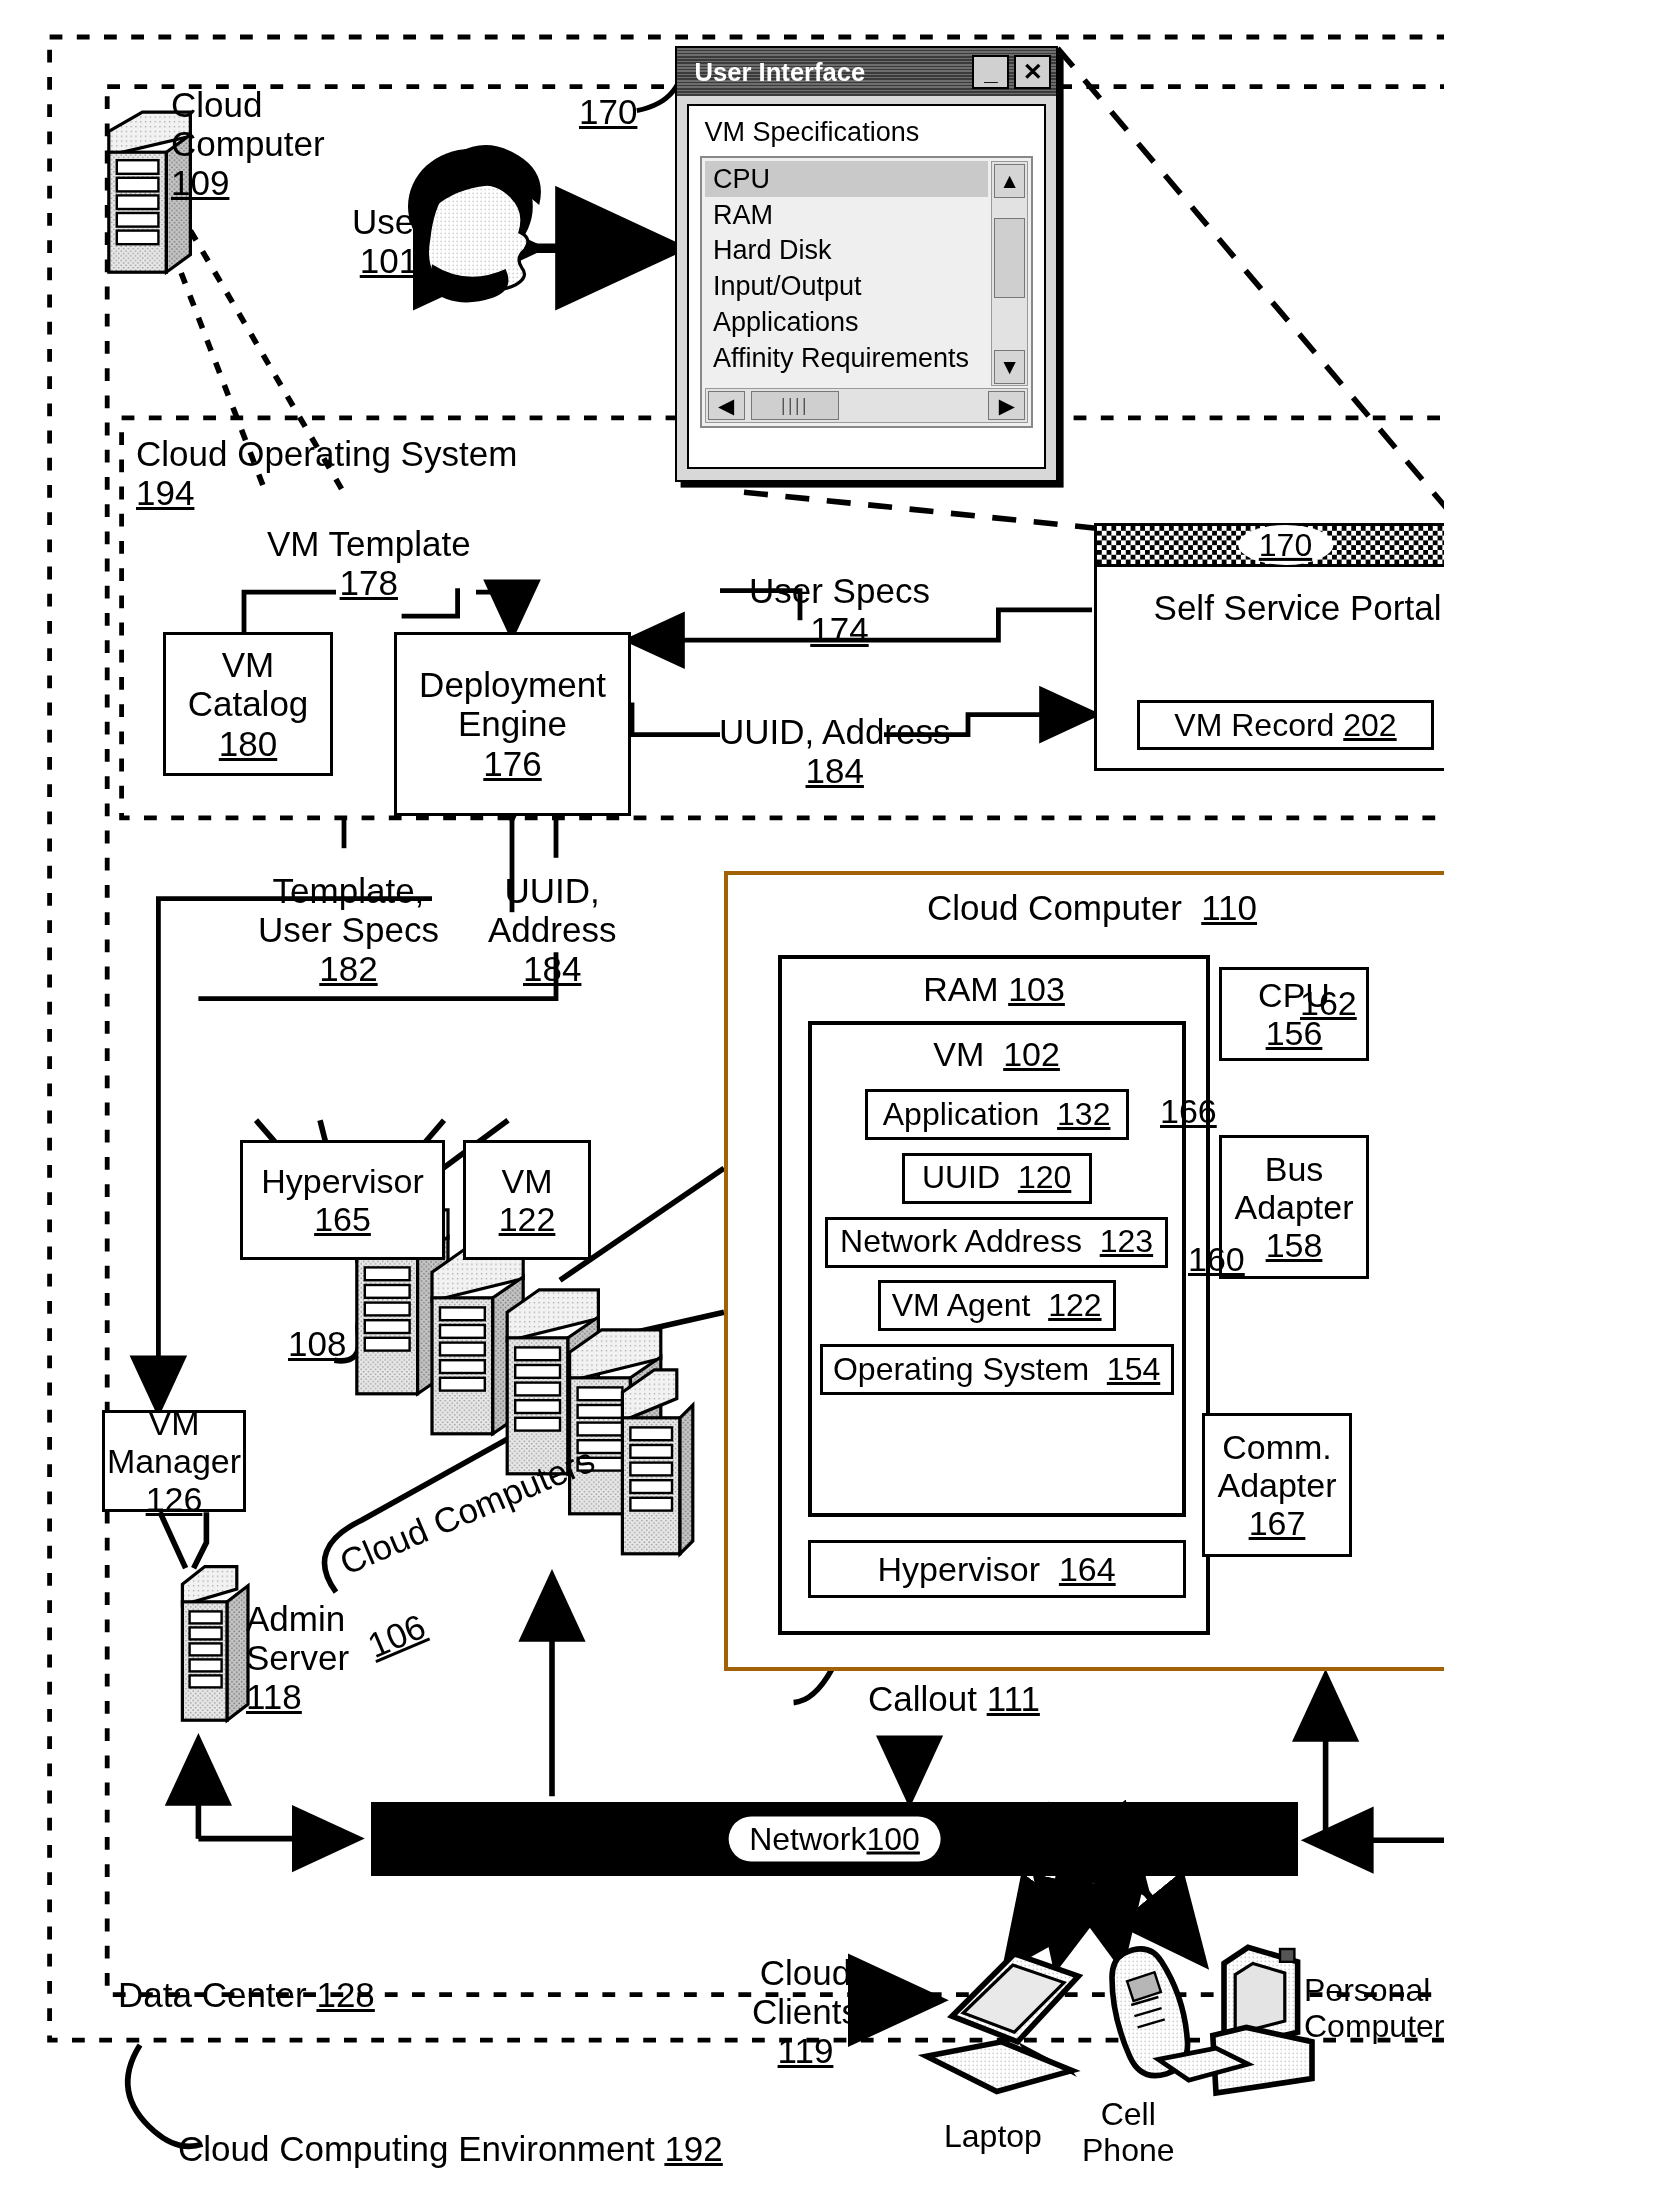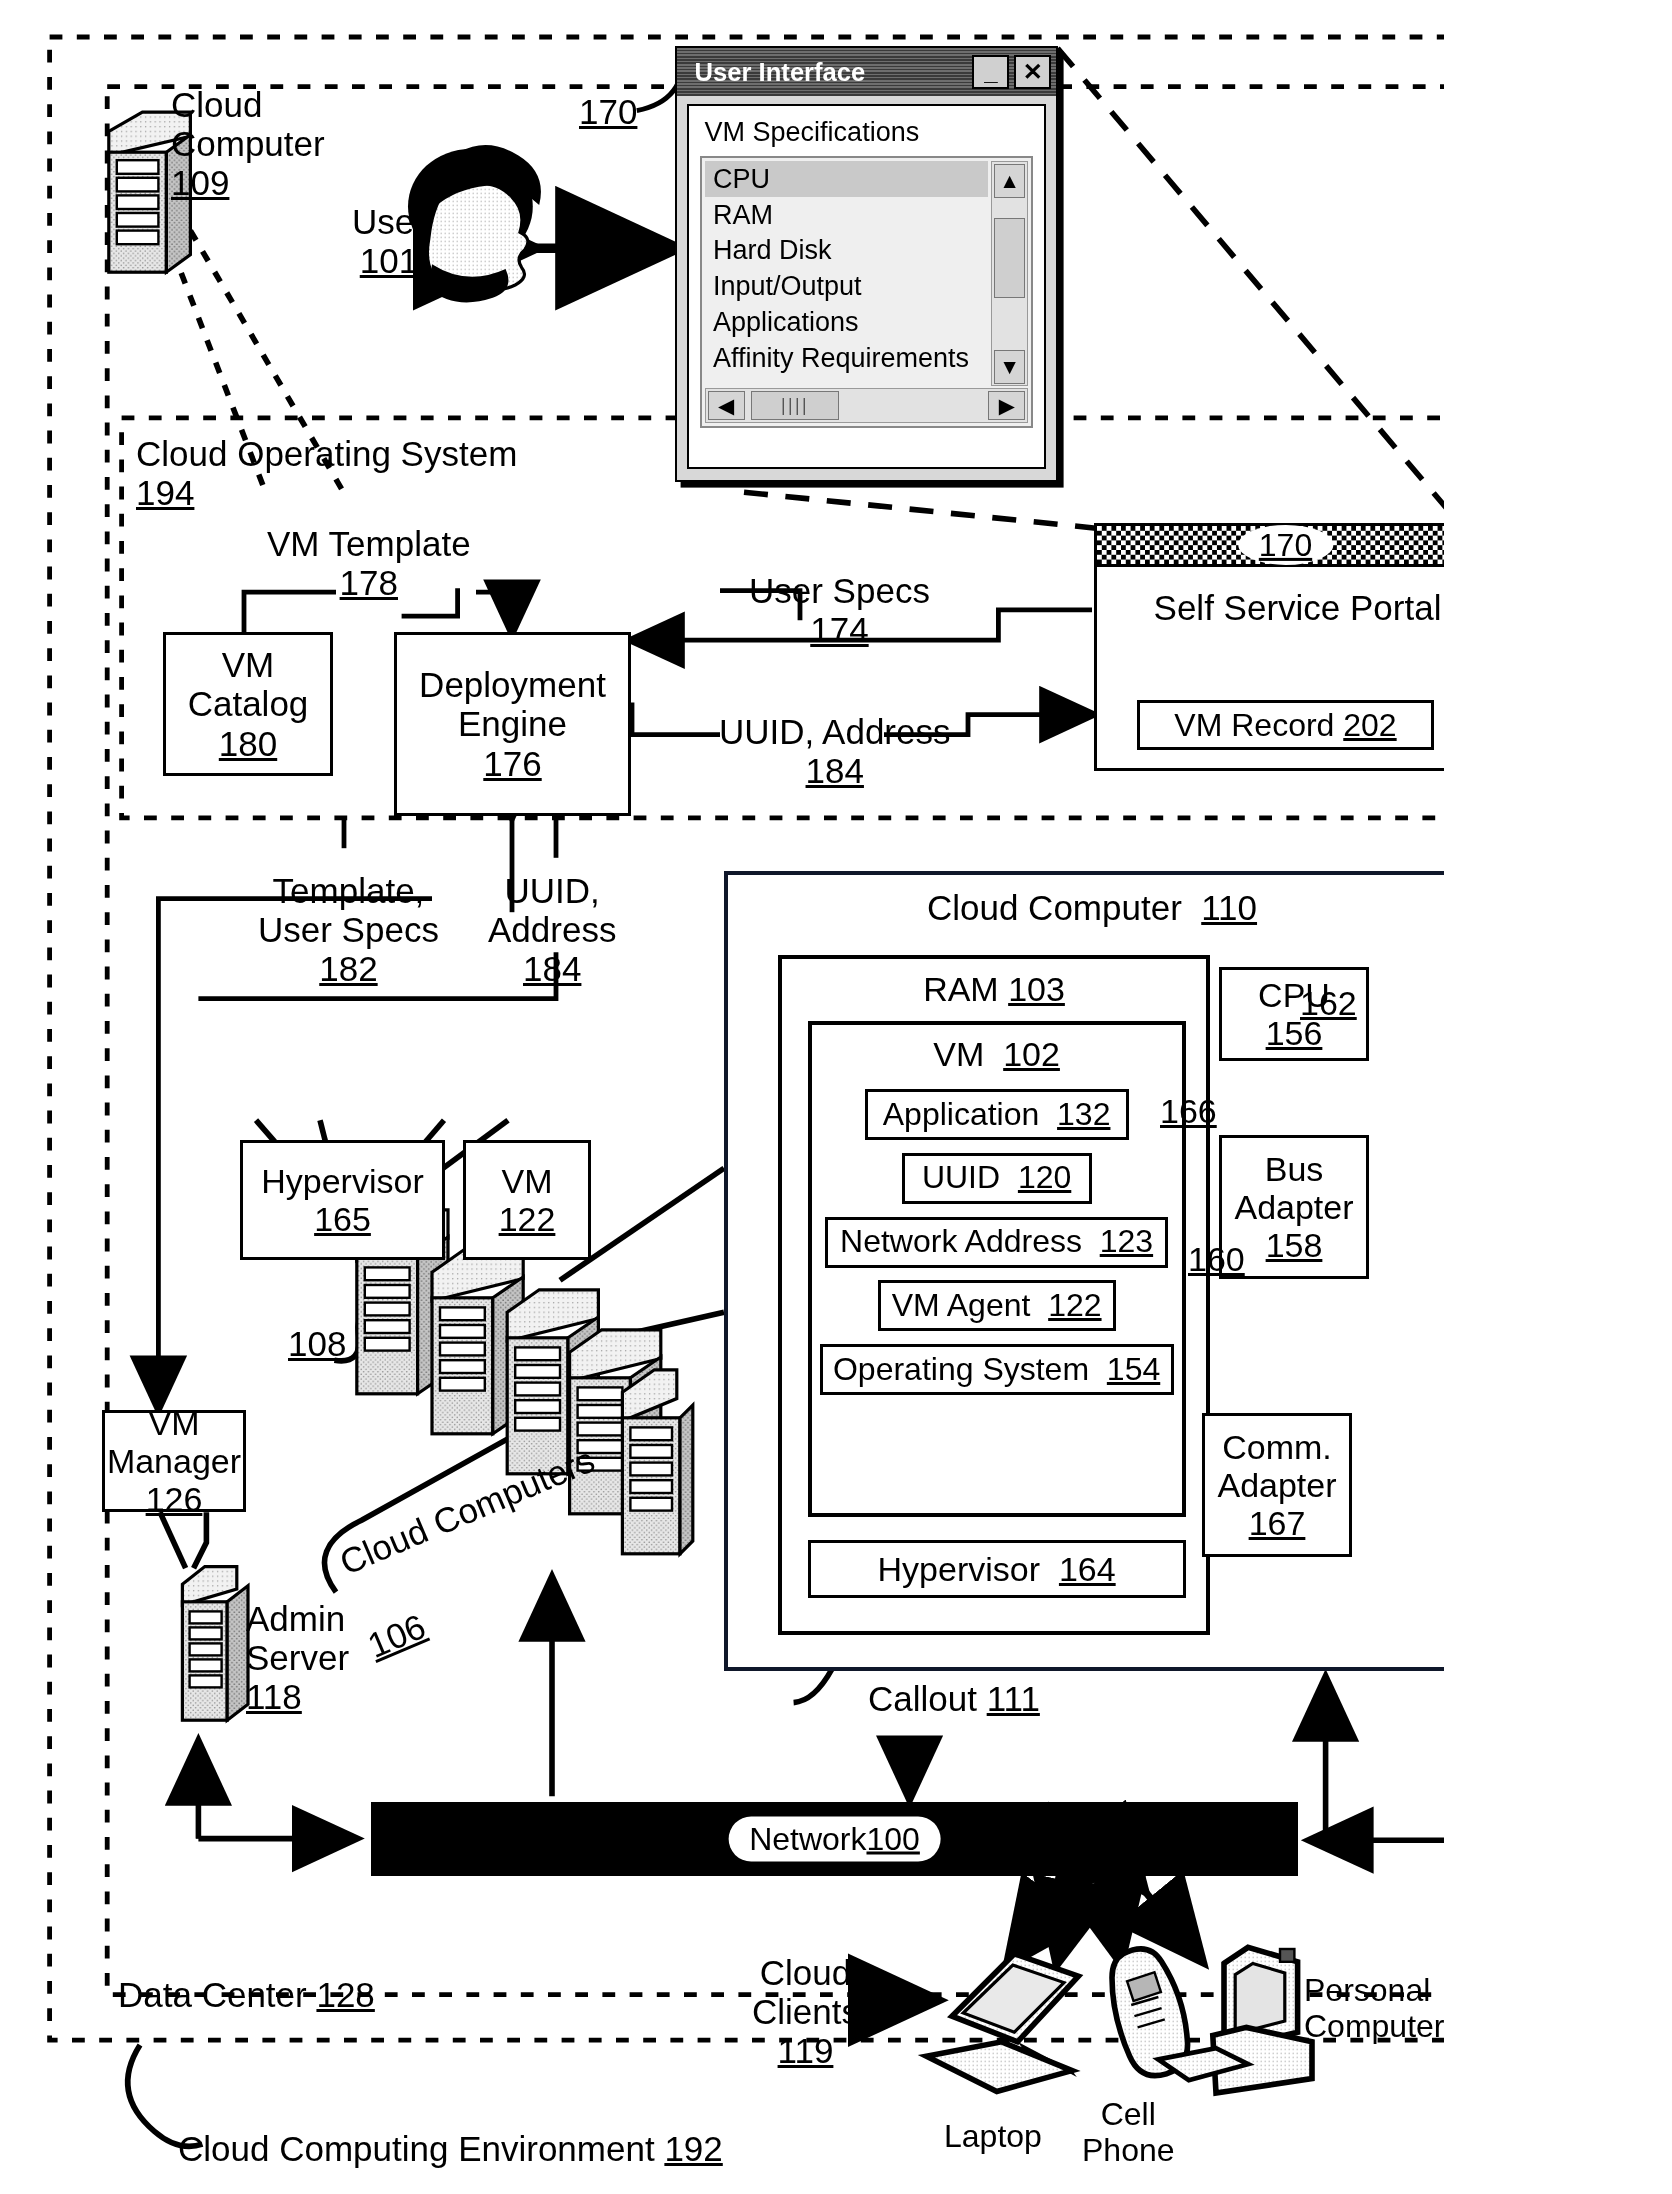--- a/index.html
+++ b/index.html
@@ -422,21 +422,21 @@
     <div>Manager</div>
     <div class="u">126</div>
   </div>
 
   <div class="lbl t44" style="left:246px;top:1599px;">
     <div>Admin</div>
     <div>Server</div>
     <div class="u">118</div>
   </div>
 
-  <div style="position:absolute;left:724px;top:871px;width:736px;height:800px;border:4px solid #0f172a;box-sizing:border-box;background:#fff;">
+  <div style="position:absolute;left:724px;top:871px;width:736px;height:800px;border:4px solid #a16207;box-sizing:border-box;background:#fff;">
     <div class="t44 ctr" style="margin-top:12.8px;">
       <span>Cloud Computer</span>&nbsp;&nbsp;<span class="u">110</span>
     </div>
 
     <div style="position:absolute;left:50px;top:80px;width:432px;height:680px;border:4px solid #000;box-sizing:border-box;">
       <div class="t42 ctr" style="margin-top:11.2px;">
         <span>RAM</span>&nbsp;<span class="u">103</span>
       </div>
 
       <div style="position:absolute;left:25.6px;top:62px;width:378px;height:496px;border:4px solid #000;box-sizing:border-box;">

